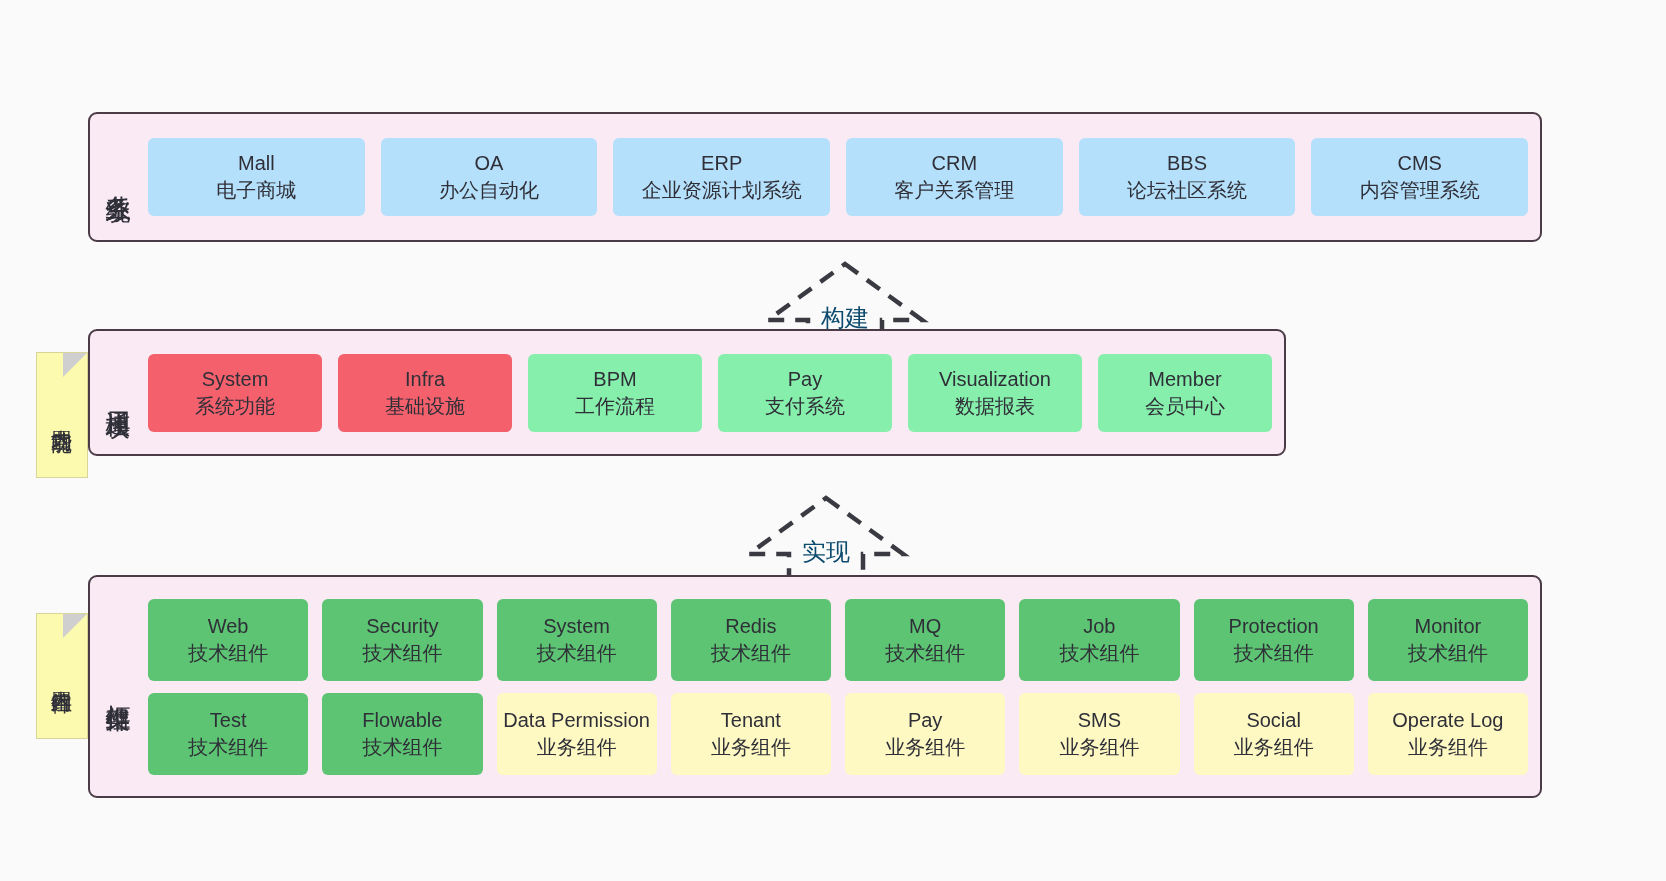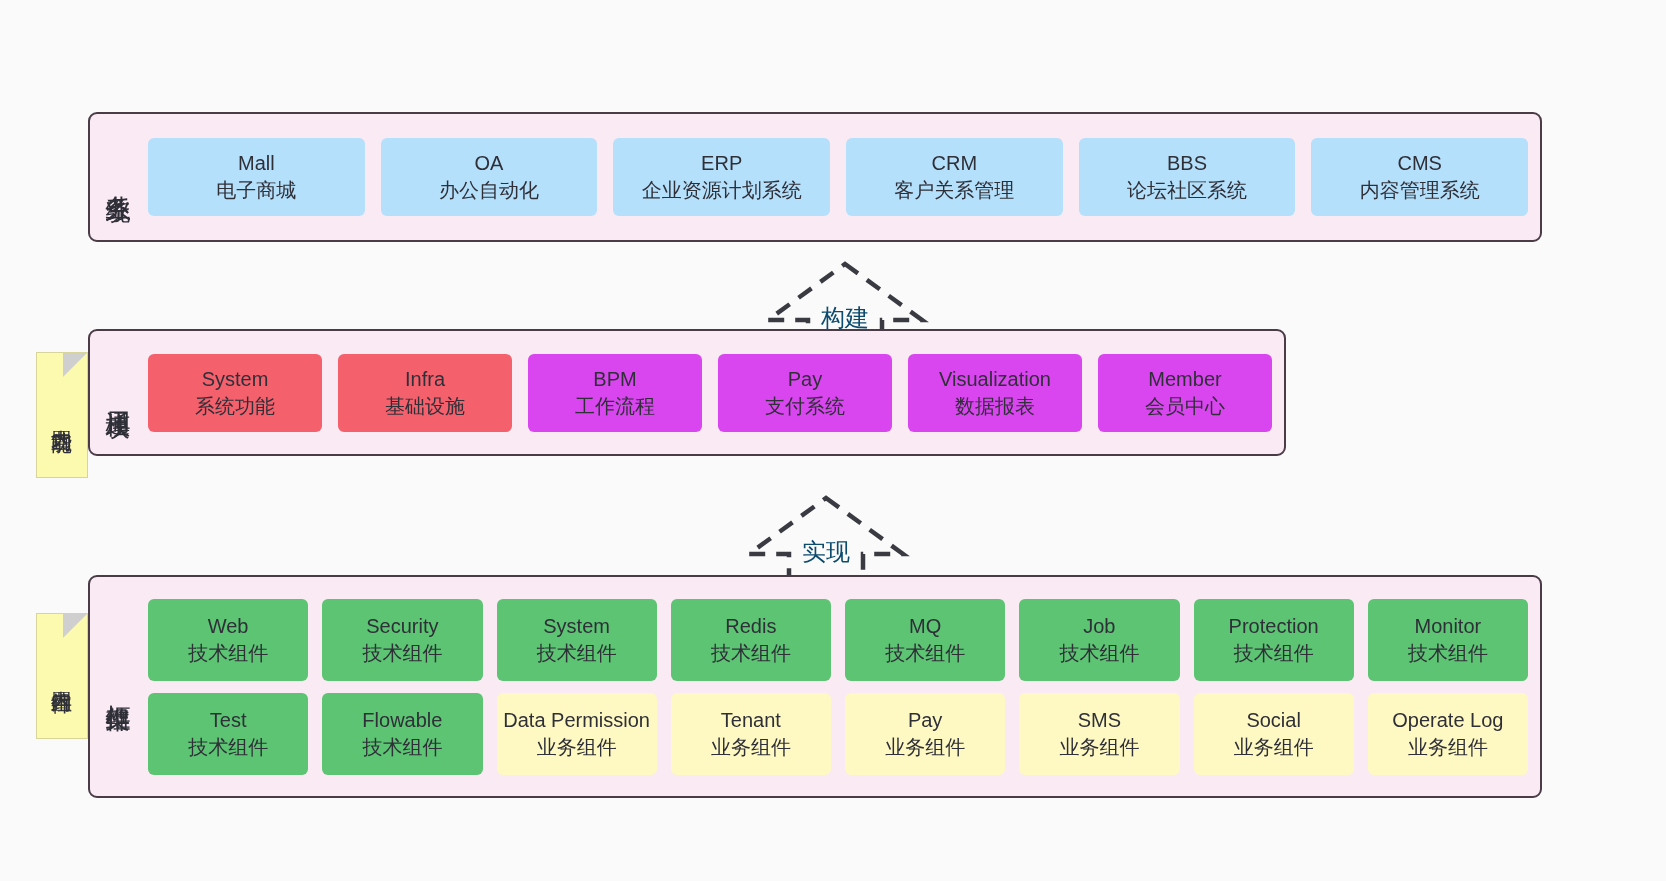--- a/index.html
+++ b/index.html
@@ -67,21 +67,21 @@
     padding: 6px 4px;
     box-sizing: border-box;
     min-height: 78px;
   }
   .card .name { white-space: normal; }
   .card .sub  { white-space: nowrap; }
 
   
   .c-blue      { background: #b5e0fb; }
   .c-red       { background: #f4616d; }
-  .c-pink      { background: #d946ef; }
+  .c-pink      { background: #86efac; }
   .c-green     { background: #5cc472; }
   .c-lgreen    { background: #fef9c3; }
 
   
   #layer-business { left: 88px;  top: 112px; width: 1454px; height: 130px; }
   #layer-common   { left: 88px;  top: 329px; width: 1198px; height: 127px; }
   #layer-frame    { left: 88px;  top: 575px; width: 1454px; height: 223px; }
   #layer-frame .cards { gap: 12px 14px; }
   #layer-frame .card  { min-height: 82px; }
 

